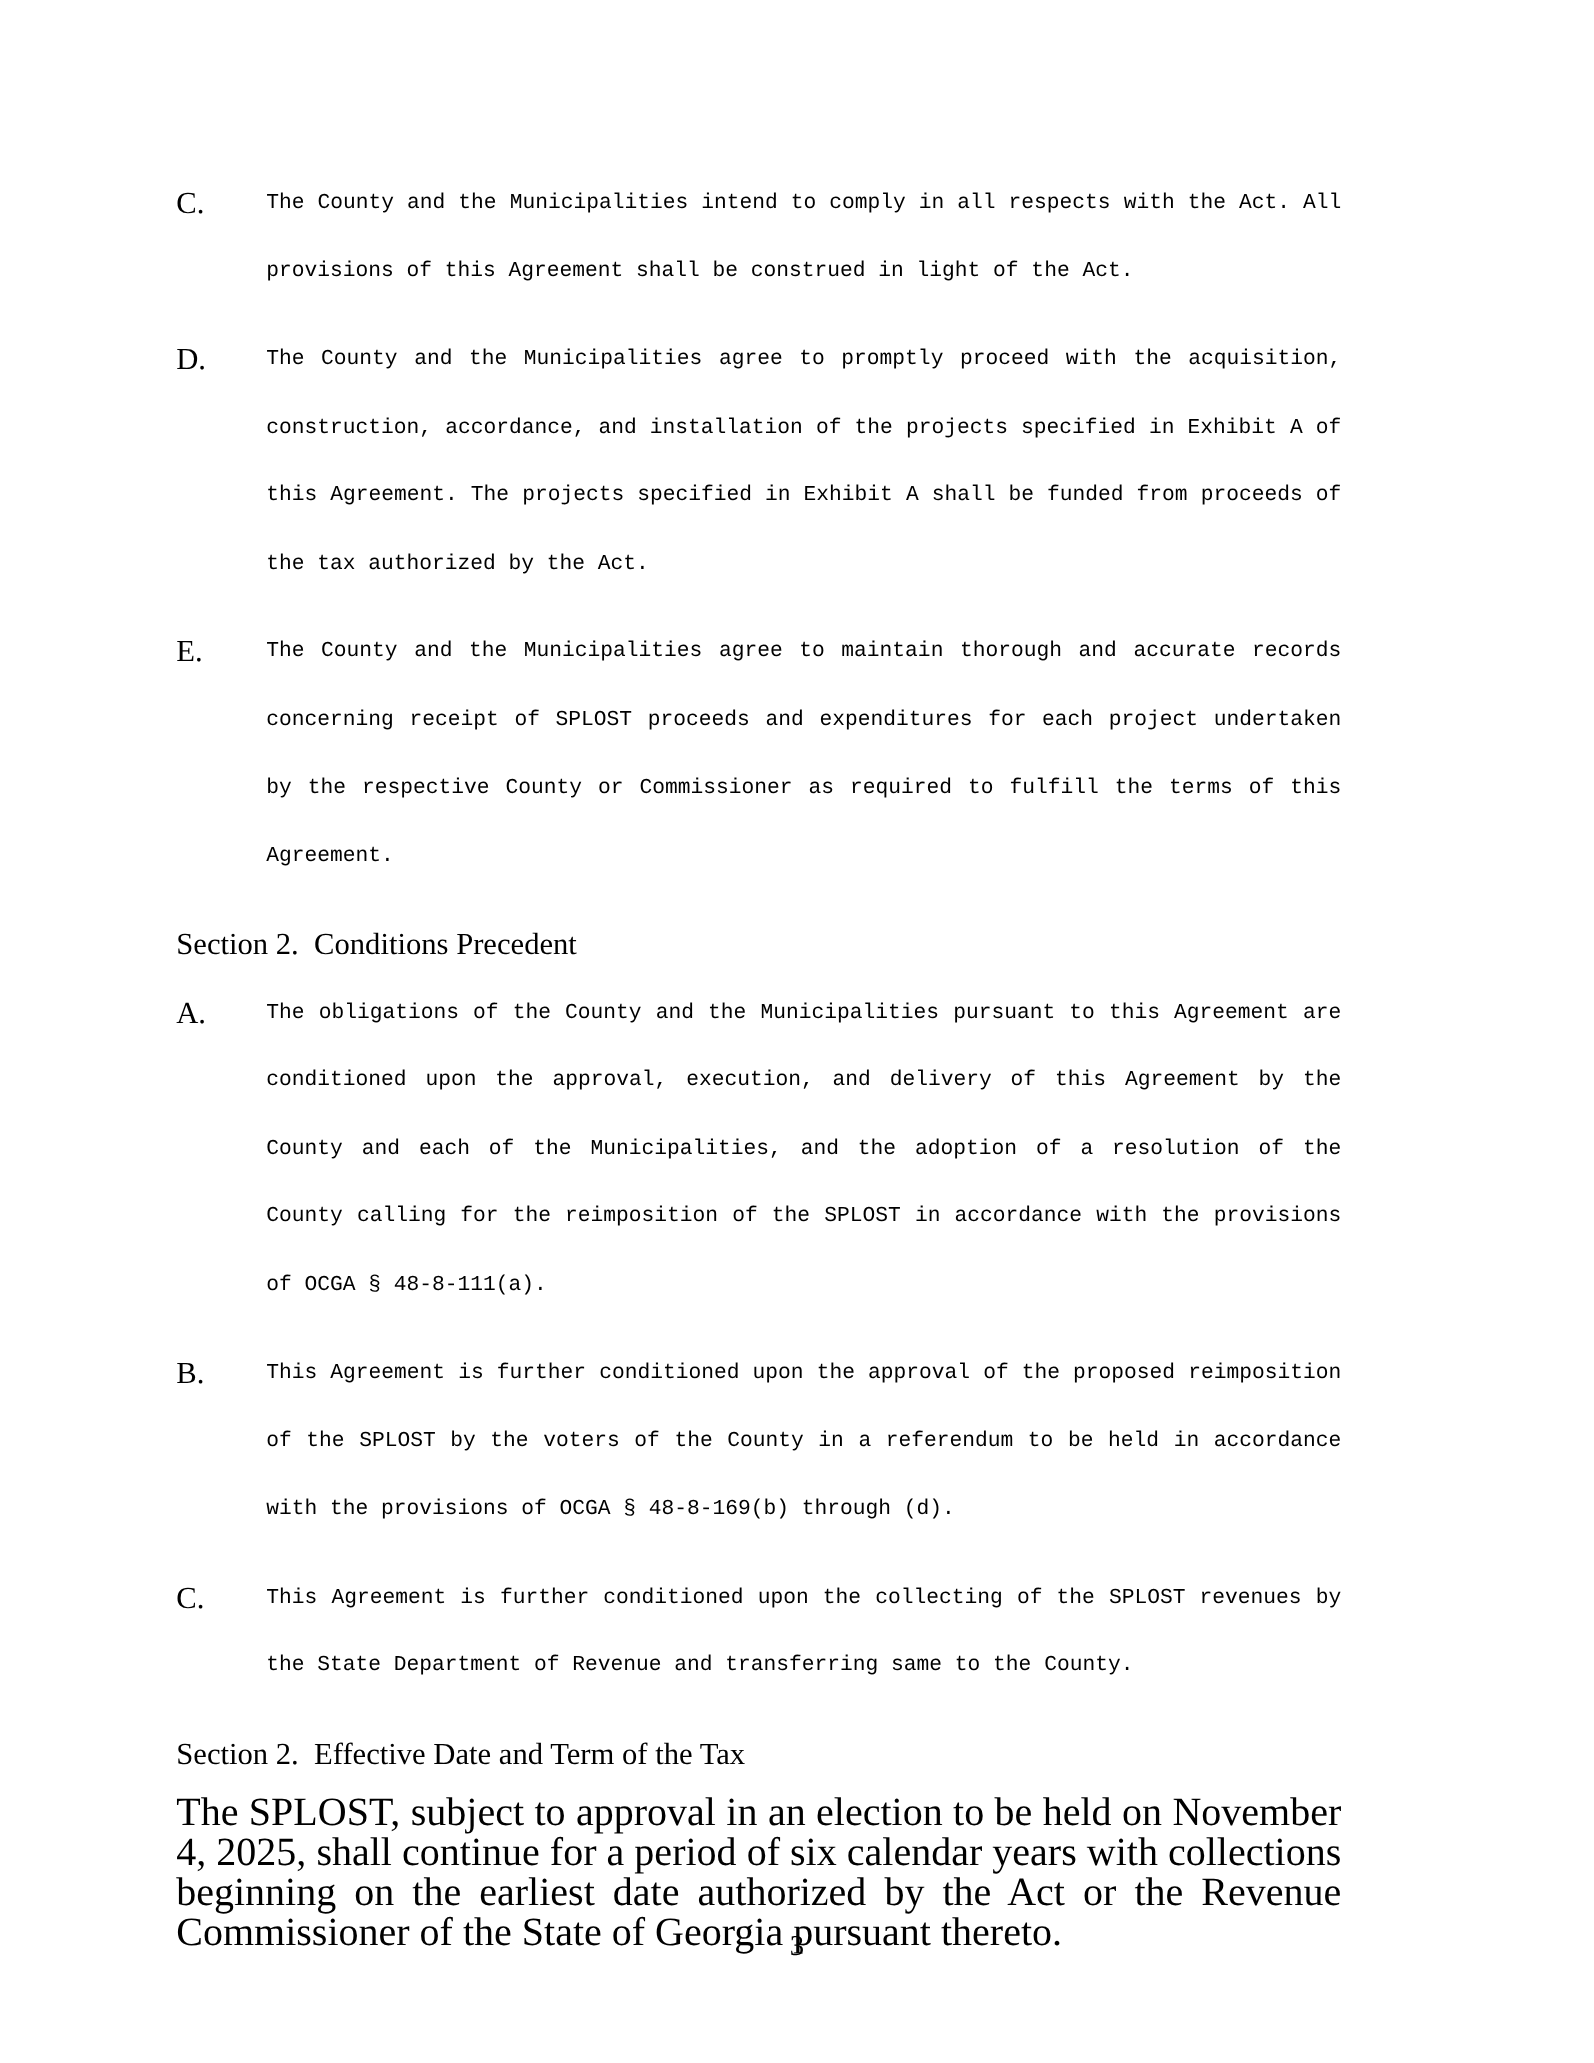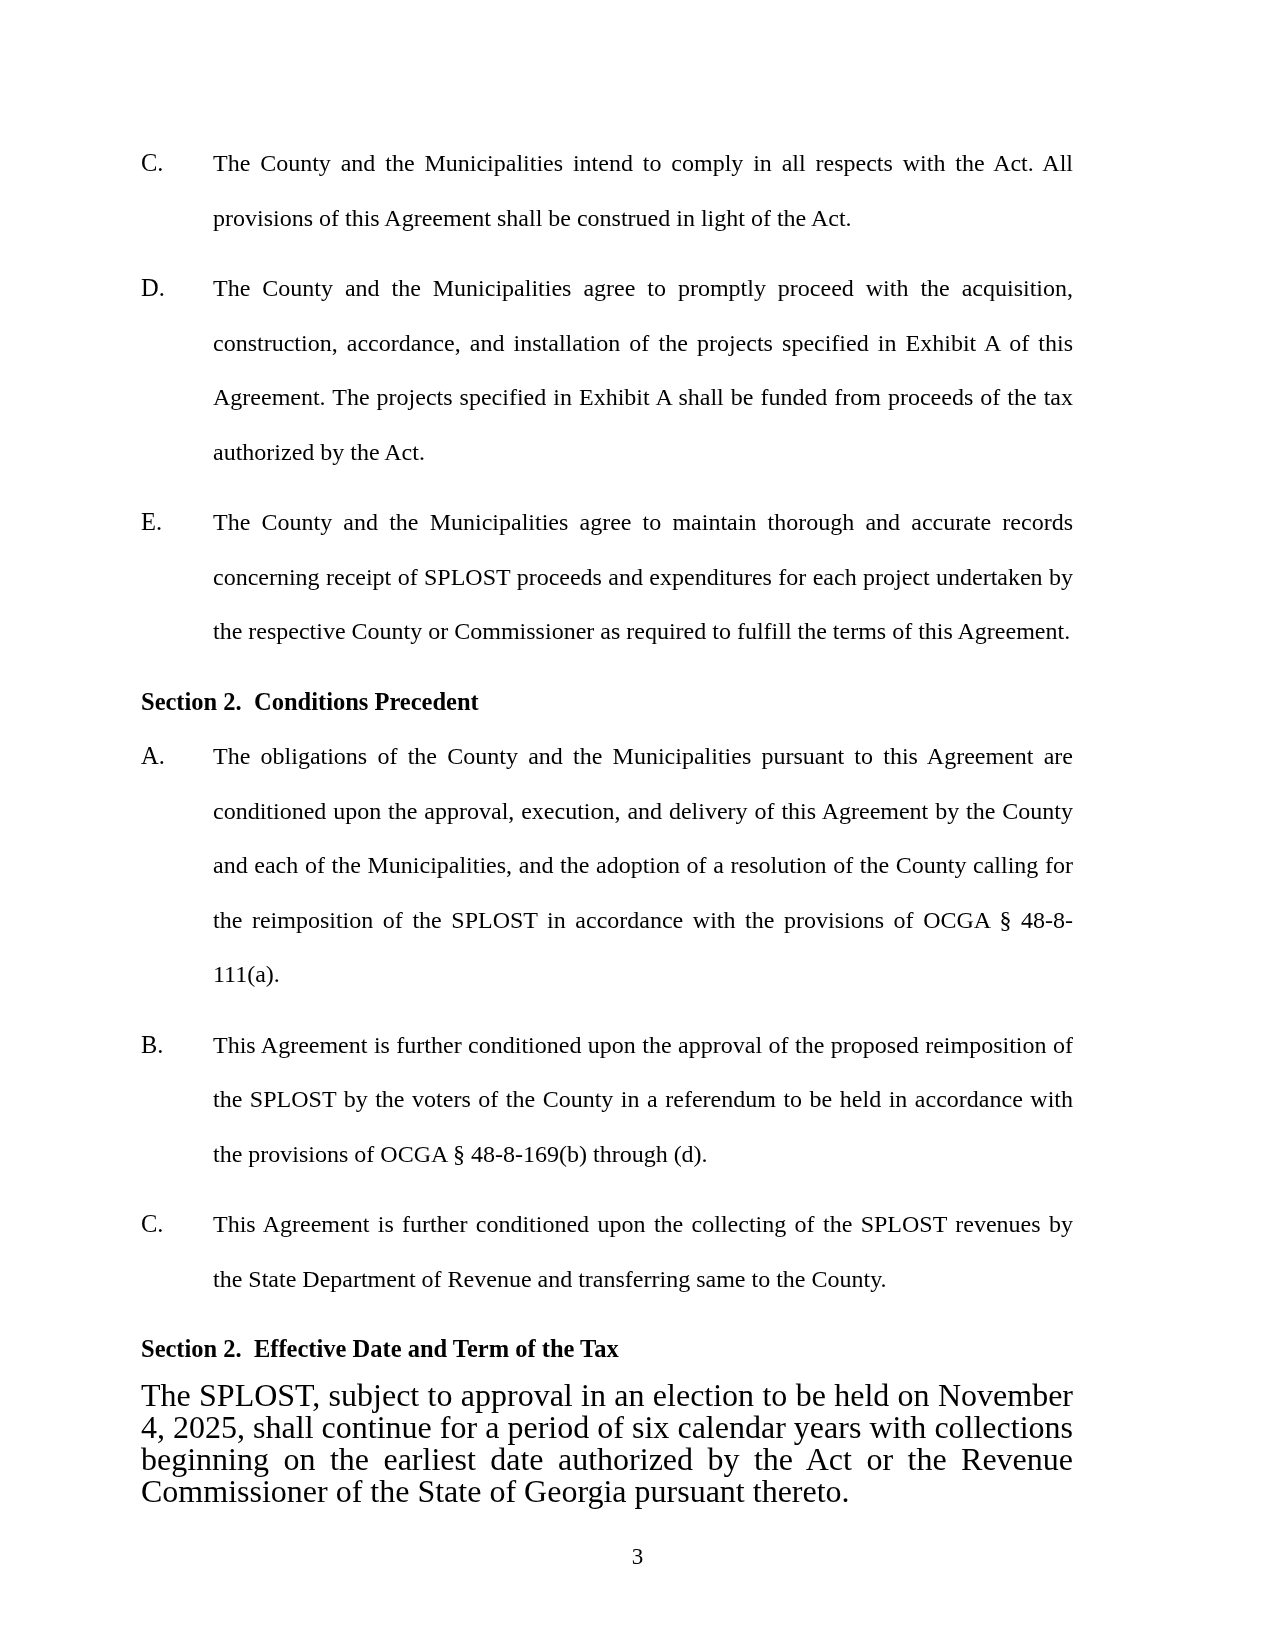--- a/index.html
+++ b/index.html
@@ -37,31 +37,32 @@
   .letter {
     width: 72px;
     flex: 0 0 72px;
     font-size: 24.5px;
     line-height: 54.5px;
     text-align: left;
     white-space: nowrap;
   }
   .para-body {
     flex: 1 1 auto;
-    font-size: 24px;
+    font-size: 17px;
     line-height: 54.5px;
     text-align: justify;
     text-justify: inter-word;
     hyphens: none;
+    font-family: Liberation Mono, monospace;
   }
   
   .section-heading {
     font-size: 24.5px;
     line-height: 54.5px;
-    font-weight: bold;
+    font-weight: normal;
     text-align: left;
     margin-top: 16px;
     white-space: pre;
   }
   
   .plain-para {
     font-size: 32px;
     line-height: 32px;
     text-align: justify;
     text-justify: inter-word;

